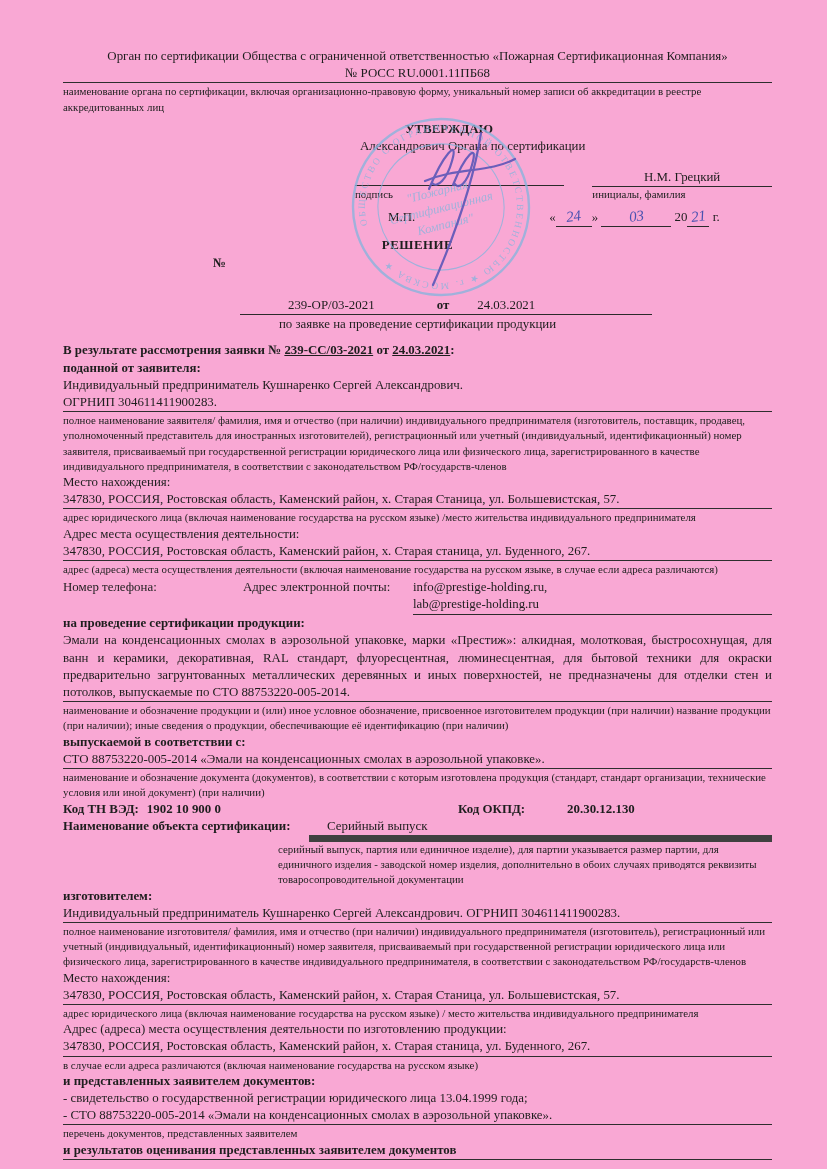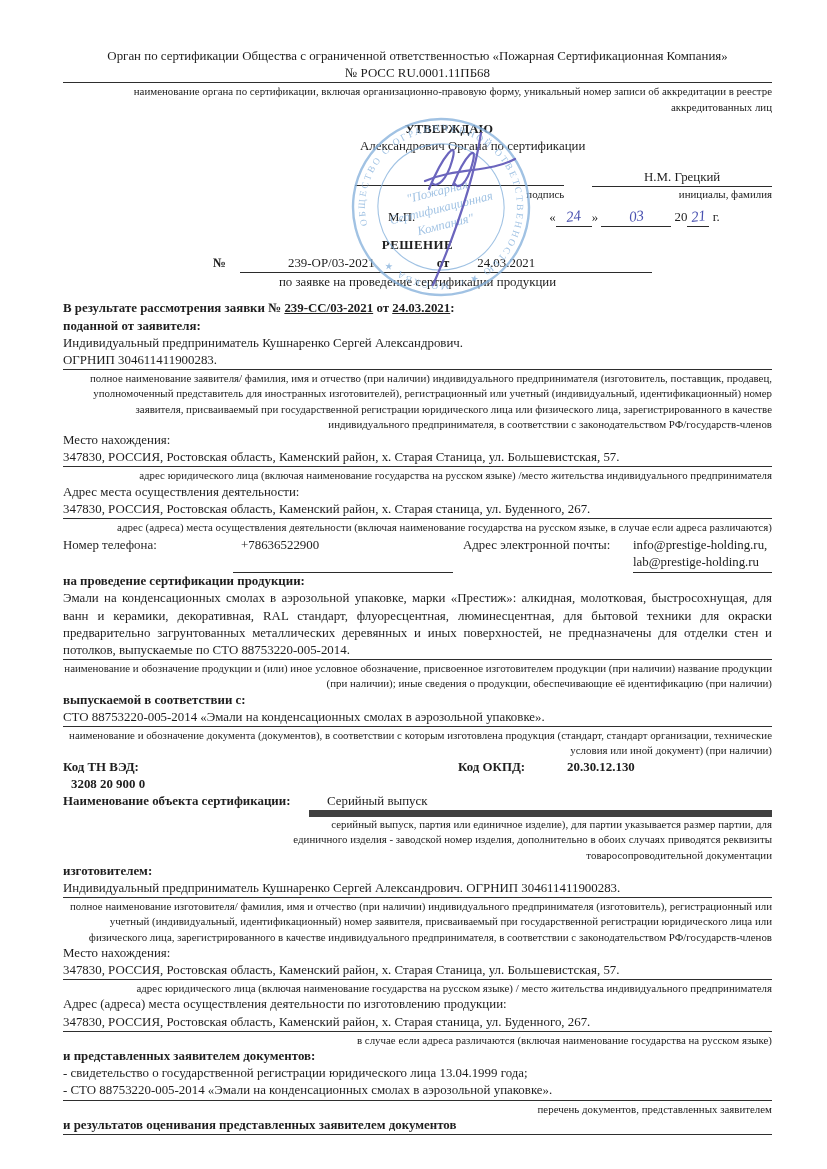--- a/index.html
+++ b/index.html
@@ -1,30 +1,30 @@
 <!DOCTYPE html>
 <html><head>
 <meta charset="utf-8">
 <style>
   html,body{margin:0;padding:0;background:#e8e8e8;}
   .page{
     position:relative;
     width:827px;height:1169px;
     margin:0 auto;
-    background:#ffffff;
+    background:#f9a8d4;
     font-family:"Liberation Serif","DejaVu Serif",serif;
     color:#1e1e1e;
     overflow:hidden;
   }
   .content{position:relative;padding:48px 55px 0 63px;}
   .t{font-size:12.9px;line-height:17.2px;}
   .b{font-weight:bold;}
   .j{text-align:justify;}
   .udec{text-decoration:underline;}
-  .cap{font-size:10.9px;line-height:15.2px;text-align:right;color:#222;}
+  .cap{font-size:10.9px;line-height:15.2px;text-align:left;color:#222;}
   .ruled{border-top:1.3px solid #2e2e2e;padding-top:1px;}
   .hdr{text-align:center;}
 
   
   .approve{position:relative;height:112px;margin-top:6px;}
   .ap-r1{margin-left:342px;}
   .ap-r2{margin-left:297px;}
   .ap-row3{display:flex;margin-left:292px;margin-top:14px;align-items:flex-start;}
   .sig-cell{width:212px;border-bottom:1px solid #2b2b2b;height:16px;}
   .name-cell{width:182px;margin-left:28px;text-align:center;border-bottom:1px solid #2b2b2b;}
@@ -37,37 +37,37 @@
   .dg-day{display:inline-block;width:36px;text-align:center;border-bottom:1px solid #2b2b2b;}
   .dg-month{display:inline-block;width:70px;text-align:center;border-bottom:1px solid #2b2b2b;}
   .dg-year{display:inline-block;width:22px;text-align:center;border-bottom:1px solid #2b2b2b;}
   .hand{font-style:italic;color:#4a52b0;font-size:15px;display:inline-block;transform:rotate(-7deg);line-height:12px;}
   .stamp-svg{position:absolute;left:286px;top:-6px;pointer-events:none;opacity:.8;transform:rotate(-14deg);}
   .sign-svg{position:absolute;left:336px;top:6px;pointer-events:none;}
 
   
   .dec-title{text-align:center;margin-top:4px;letter-spacing:.5px;}
   .dec-row{display:flex;margin-left:150px;margin-top:1px;}
-  .dec-line{display:flex;border-bottom:1px solid #2b2b2b;width:412px;margin-left:14px;}
+  .dec-line{display:flex;border-bottom:1px solid #2b2b2b;width:412px;margin-left:14px;margin-top:42px;}
   .dec-num{margin-left:48px;}
   .dec-ot{margin-left:62px;font-weight:bold;}
   .dec-date{margin-left:28px;}
   .dec-cap{text-align:center;margin-top:1px;}
   .mt{margin-top:9px;}
 
   
   .contact-row{display:flex;margin-top:2px;height:36px;}
   .contact-row .lbl1{width:170px;font-family:Liberation Serif, serif;}
   .phone-cell{width:212px;border-bottom:1px solid #2b2b2b;padding-left:8px;}
   .contact-row .lbl2{width:170px;margin-left:10px;}
   .email-cell{flex:1;border-bottom:1px solid #2b2b2b;}
 
   
   .code-row{display:flex;}
-  .code-left{display:flex;width:395px;flex-direction:column;}
+  .code-left{display:flex;width:395px;}
   .code-val{margin-left:8px;}
   .okpd-val{margin-left:42px;}
 
   
   .obj-row{display:flex;}
   .obj-lbl{width:246px;}
   .obj-val{flex:1;border-bottom:7px solid #404040;padding-left:18px;}
   .cap-right{margin-left:215px;}
 
   .final{border-bottom:1.4px solid #2e2e2e;}
@@ -151,40 +151,39 @@
     <div class="t">Место нахождения:</div>
     <div class="t">347830, РОССИЯ, Ростовская область, Каменский район, х. Старая Станица, ул. Большевистская, 57.</div>
     <div class="cap ruled">адрес юридического лица (включая наименование государства на русском языке) /место жительства индивидуального предпринимателя</div>
 
     <div class="t">Адрес места осуществления деятельности:</div>
     <div class="t">347830, РОССИЯ, Ростовская область, Каменский район, х. Старая станица, ул. Буденного, 267.</div>
     <div class="cap ruled">адрес (адреса) места осуществления деятельности (включая наименование государства на русском языке, в случае если адреса различаются)</div>
 
     <div class="contact-row t">
       <div class="lbl1">Номер телефона:</div>
-      <div class="phone-cell">+78636522900</div>
       <div class="lbl2">Адрес электронной почты:</div>
       <div class="email-cell">
         <div>info@prestige-holding.ru,</div>
         <div>lab@prestige-holding.ru</div>
       </div>
     </div>
 
     <div class="t b">на проведение сертификации продукции:</div>
     <div class="t j">Эмали на конденсационных смолах в аэрозольной упаковке, марки «Престиж»: алкидная, молотковая, быстросохнущая, для ванн и керамики, декоративная, RAL стандарт, флуоресцентная, люминесцентная, для бытовой техники для окраски предварительно загрунтованных металлических деревянных и иных поверхностей, не предназначены для отделки стен и потолков, выпускаемые по СТО 88753220-005-2014.</div>
     <div class="cap ruled">наименование и обозначение продукции и (или) иное условное обозначение, присвоенное изготовителем продукции (при наличии) название продукции (при наличии); иные сведения о продукции, обеспечивающие её идентификацию (при наличии)</div>
 
     <div class="t b">выпускаемой в соответствии с:</div>
     <div class="t">СТО 88753220-005-2014 «Эмали на конденсационных смолах в аэрозольной упаковке».</div>
     <div class="cap ruled">наименование и обозначение документа (документов), в соответствии с которым изготовлена продукция (стандарт, стандарт организации, технические условия или иной документ) (при наличии)</div>
 
     <div class="code-row t b">
       <div class="code-left">
         <span>Код ТН ВЭД:</span>
-        <span class="code-val">3208 20 900 0</span>
+        <span class="code-val">1902 10 900 0</span>
       </div>
       <span>Код ОКПД:</span>
       <span class="okpd-val">20.30.12.130</span>
     </div>
 
     <div class="obj-row t">
       <div class="obj-lbl b">Наименование объекта сертификации:</div>
       <div class="obj-val">Серийный выпуск</div>
     </div>
     <div class="cap cap-right">серийный выпуск, партия или единичное изделие), для партии указывается размер партии, для единичного изделия - заводской номер изделия, дополнительно в обоих случаях приводятся реквизиты товаросопроводительной документации</div>

